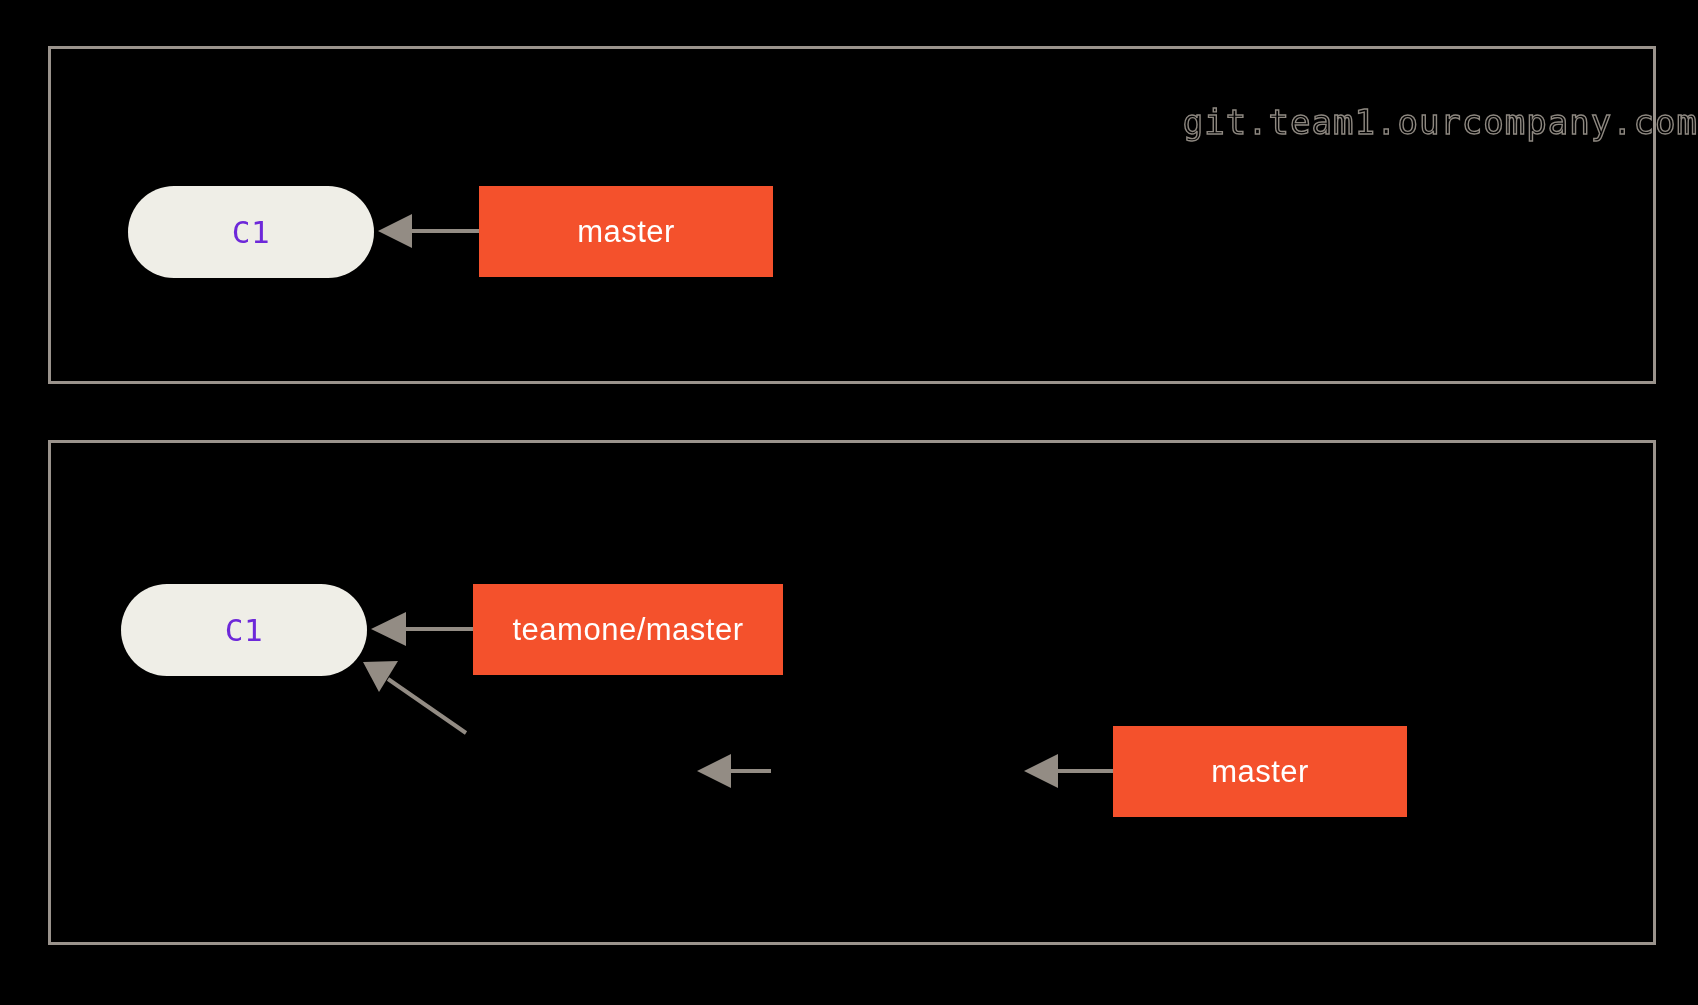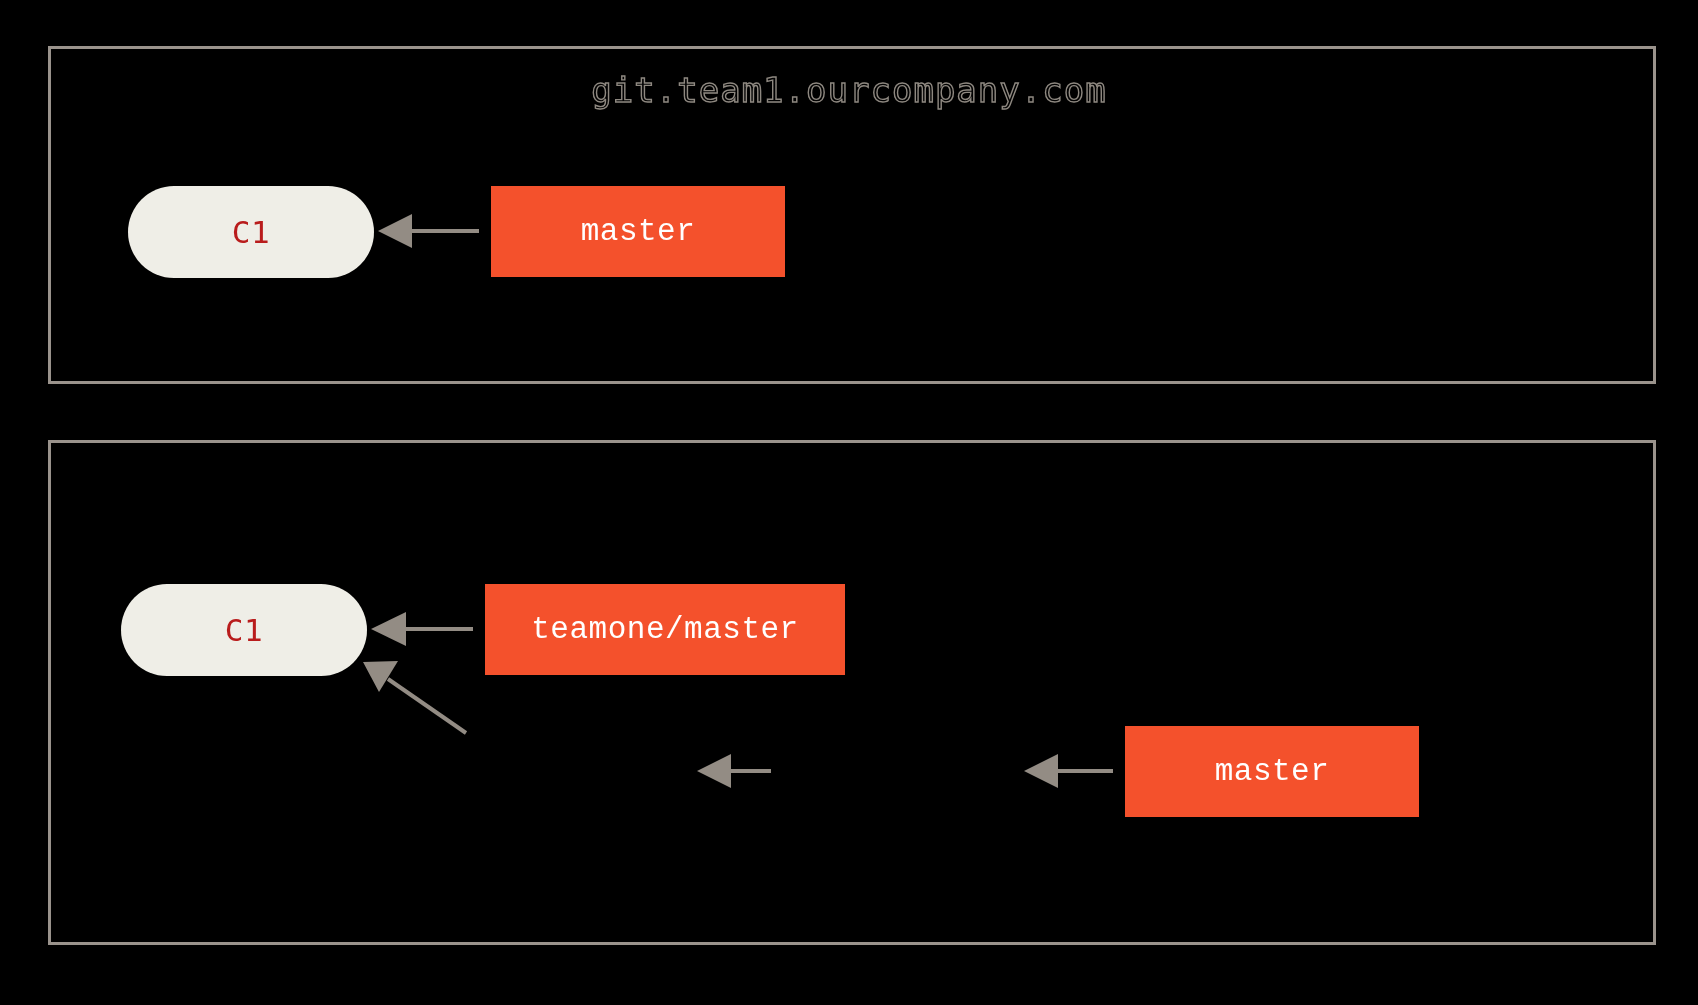--- a/index.html
+++ b/index.html
@@ -41,61 +41,61 @@
     top: 440px;
     width: 1608px;
     height: 505px;
   }
 
   
   .panel-title {
     position: absolute;
     left: 0;
     width: 100%;
-    text-align: center;
+    text-align: right;
     font-family: "DejaVu Sans Mono", "Liberation Mono", monospace;
     font-size: 34px;
     letter-spacing: 1px;
     color: transparent;
     -webkit-text-stroke: 1.4px #8e8880;
     text-shadow: 0 0 0 rgba(0,0,0,0);
     white-space: pre;
     user-select: none;
+    margin-top: 32px;
   }
   #title-server { top: 70px; }
   #title-local  { top: 465px; }
 
   
   .commit {
     position: absolute;
     background: #efeee7;
     border-radius: 999px;
-    color: #b91c1c;
+    color: #6d28d9;
     font-family: "DejaVu Sans Mono", "Liberation Mono", monospace;
     font-size: 31px;
     display: flex;
     align-items: center;
     justify-content: center;
     box-sizing: border-box;
     letter-spacing: 0.5px;
   }
 
   
   .branch {
     position: absolute;
     background: #f4512c;
     color: #ffffff;
-    font-family: Liberation Mono, monospace;
+    font-family: Liberation Sans, sans-serif;
     font-size: 31px;
     display: flex;
     align-items: center;
     justify-content: center;
     box-sizing: border-box;
     letter-spacing: 0.5px;
-    margin-left: 12px;
   }
 
   
   #arrow-layer {
     position: absolute;
     left: 0;
     top: 0;
     width: 1698px;
     height: 1005px;
     pointer-events: none;
@@ -108,21 +108,21 @@
   .arrow-head {
     fill: #938c84;
     stroke: none;
   }
 
   
   #commit-c1-server { left: 128px;  top: 186px; width: 246px; height: 92px; }
   #branch-master-server { left: 479px; top: 186px; width: 294px; height: 91px; }
 
   #commit-c1-local { left: 121px;  top: 584px; width: 246px; height: 92px; }
-  #branch-teamone-master { left: 473px; top: 584px; width: 360px; height: 91px; }
+  #branch-teamone-master { left: 473px; top: 584px; width: 310px; height: 91px; }
   #commit-c2-local { left: 447px;  top: 726px; width: 246px; height: 92px; }
   #commit-c3-local { left: 771px;  top: 726px; width: 246px; height: 92px; }
   #branch-master-local { left: 1113px; top: 726px; width: 294px; height: 91px; }
 </style>
 </head>
 <body>
 
 <div class="stage">
 
   <div class="panel" id="panel-server"></div>

